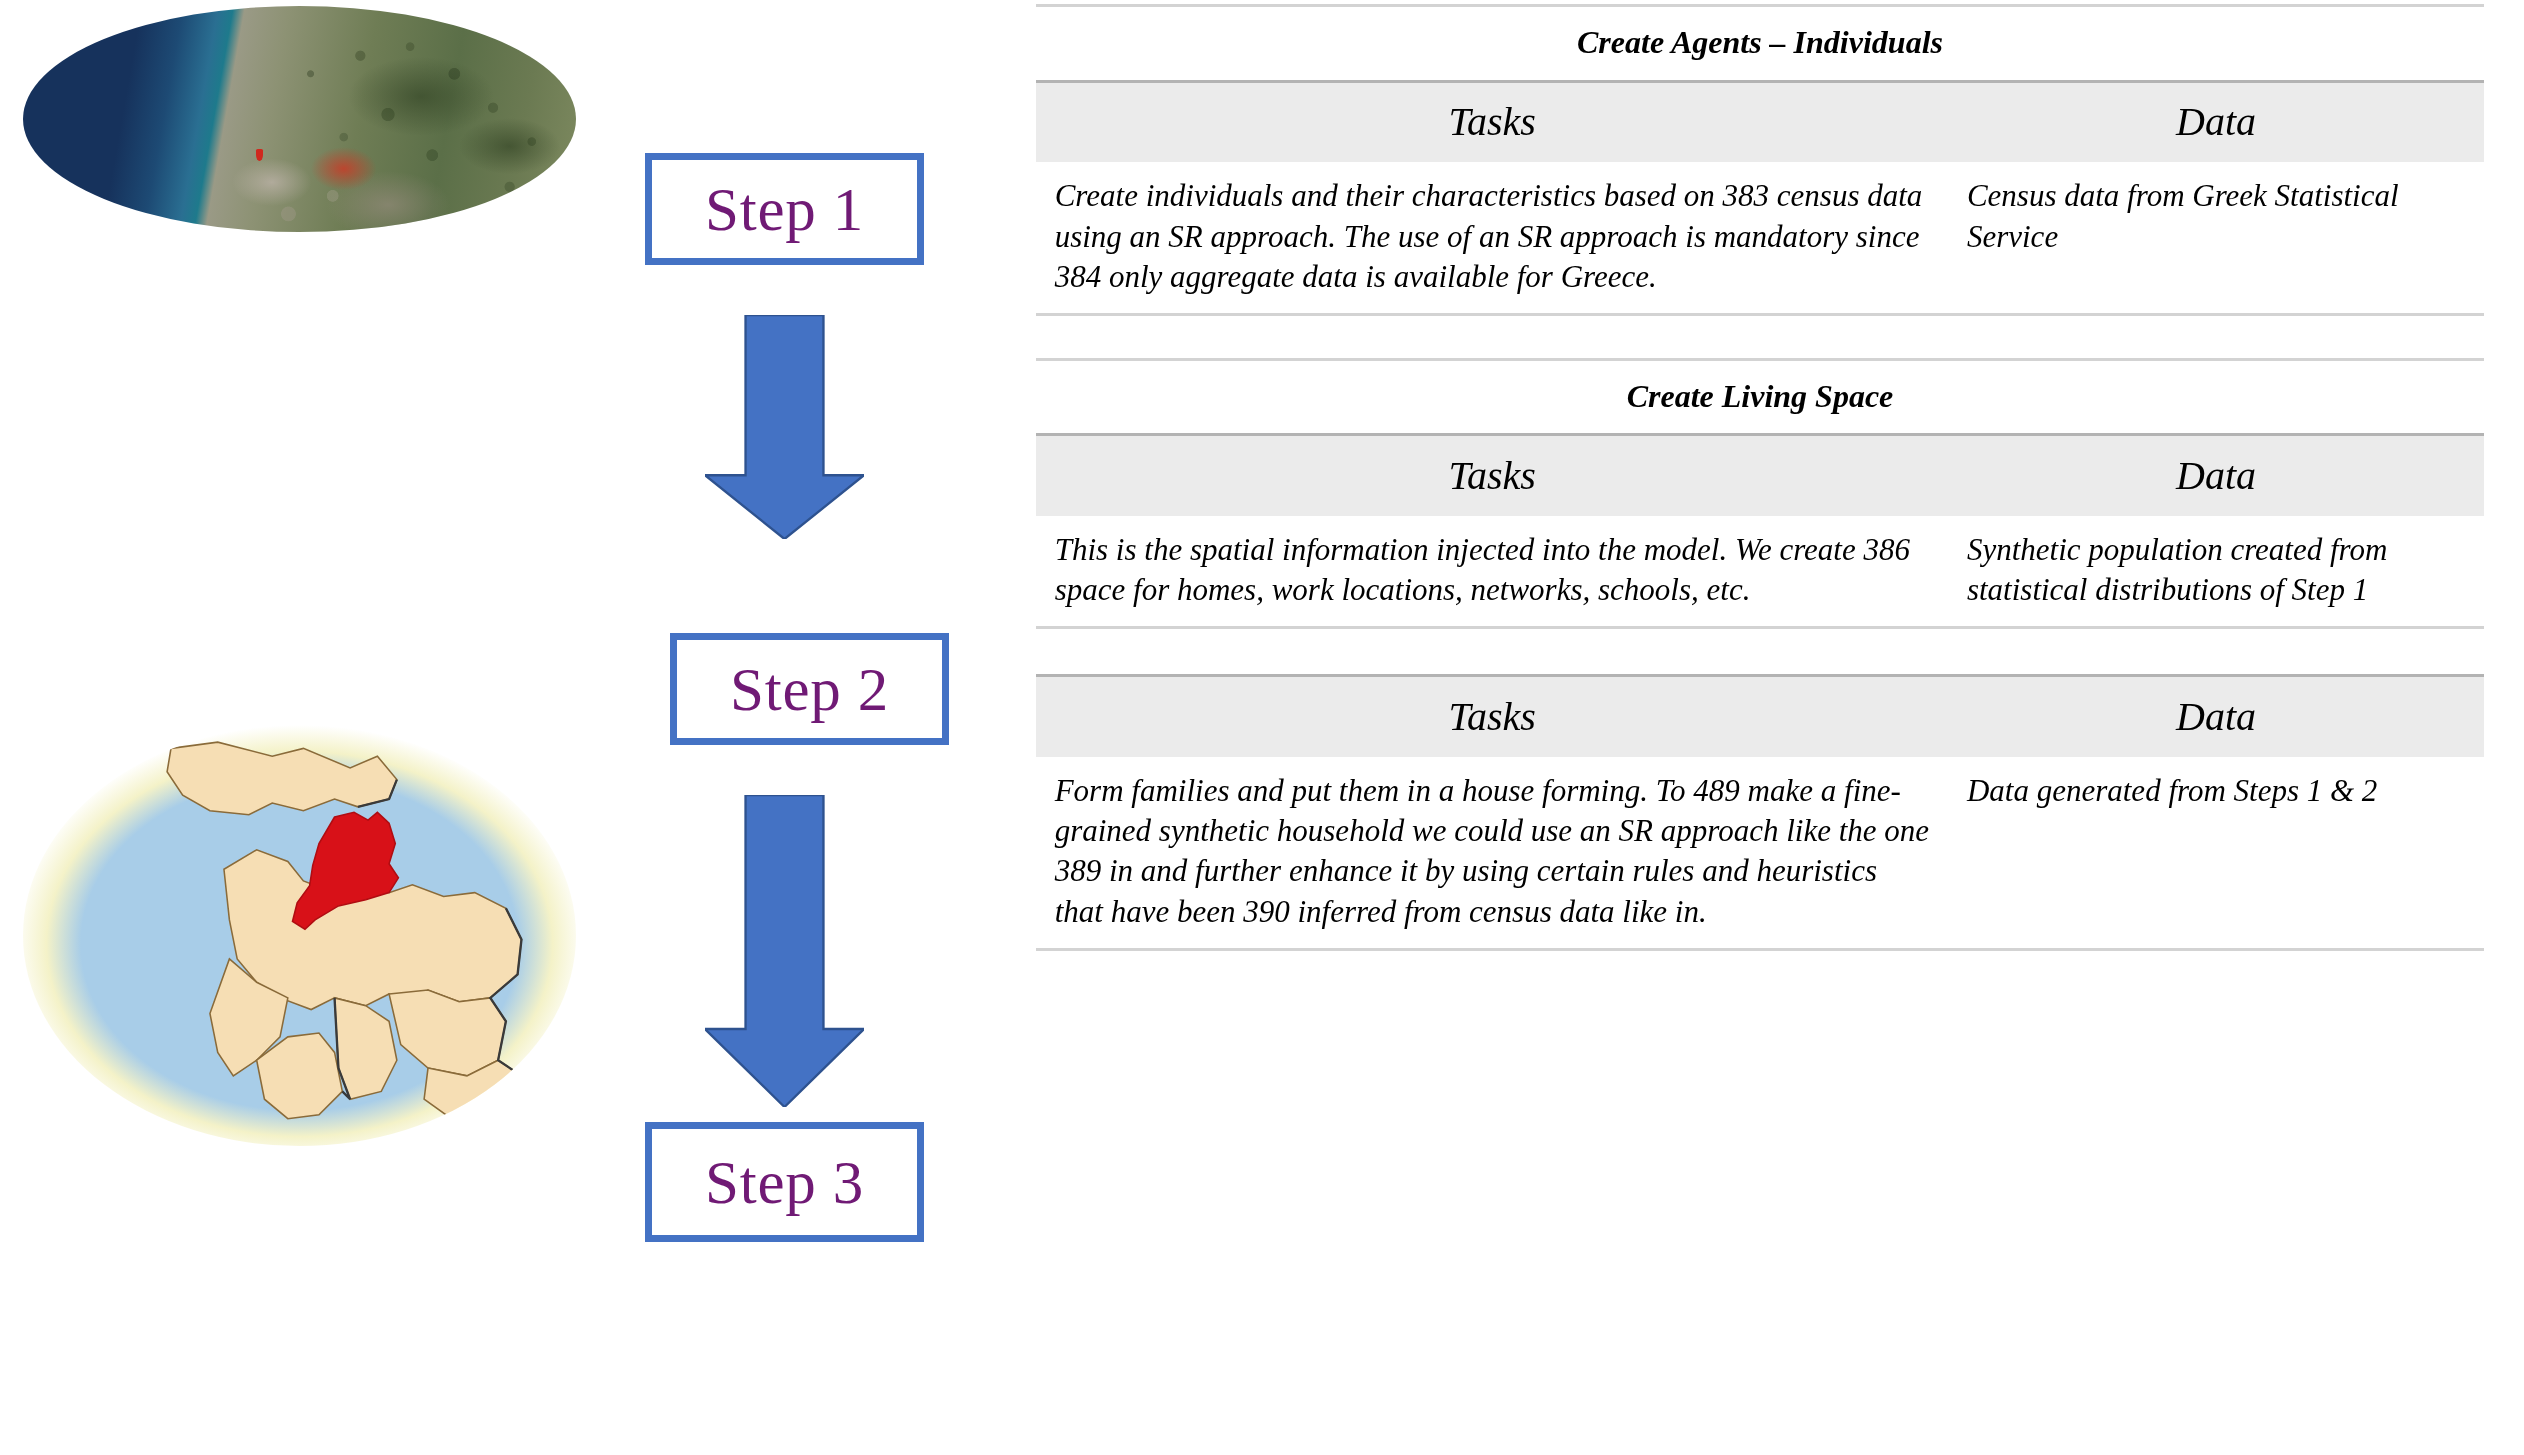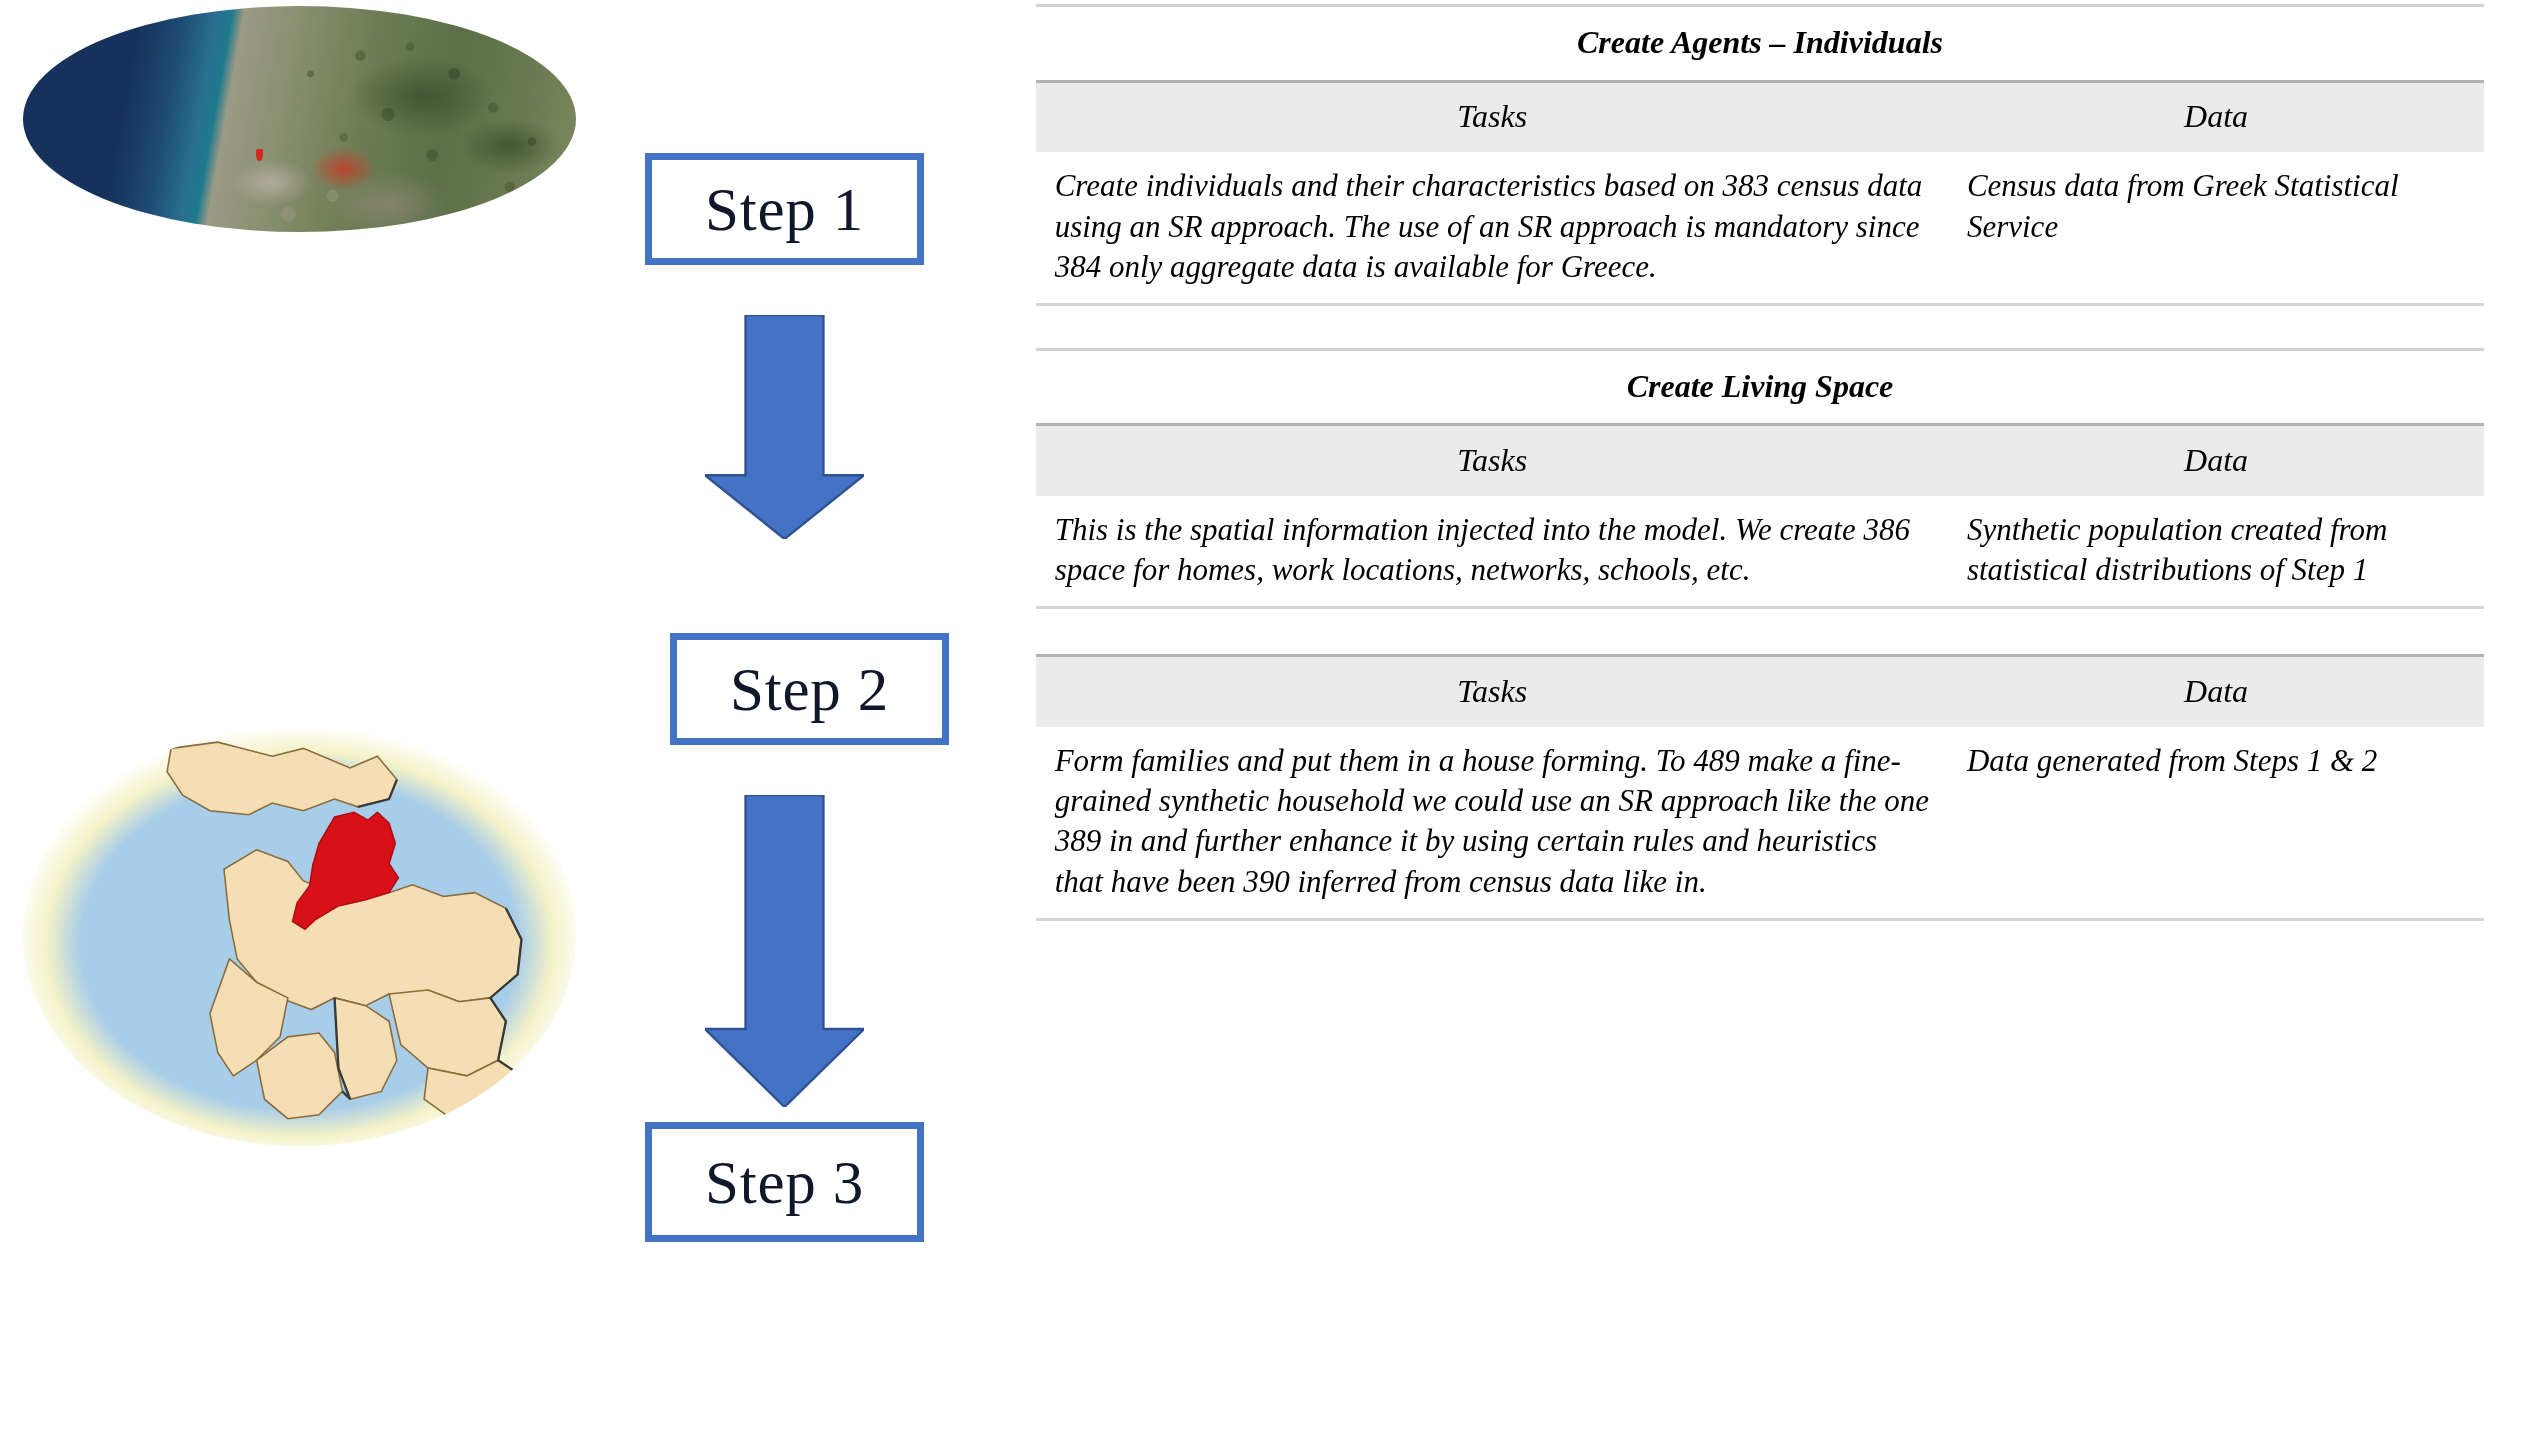--- a/index.html
+++ b/index.html
@@ -71,21 +71,21 @@
 
   
   .step-box{
     position:absolute;
     background:#ffffff;
     border:7px solid #4472c4;
     box-sizing:border-box;
     display:flex;align-items:center;justify-content:center;
     font-size:61px;line-height:1;
     letter-spacing:0.8px;
-    color:#0f172a;
+    color:#701a75;
     font-family:"Liberation Serif","DejaVu Serif",serif;
   }
   #step-1-box{left:645px;top:153px;width:279px;height:112px;}
   #step-2-box{left:670px;top:633px;width:279px;height:112px;}
   #step-3-box{left:645px;top:1122px;width:279px;height:120px;}
 
   .arrow{position:absolute;}
   .arrow svg{display:block;width:100%;height:100%;}
   #arrow-1{left:705px;top:315px;width:159px;height:224px;}
   #arrow-2{left:705px;top:795px;width:159px;height:312px;}
@@ -105,21 +105,21 @@
   .tbl-title td{
     text-align:center;
     font-weight:bold;
     font-size:32px;
     padding:17px 7.8px 18.7px 7.8px;
     border-top:3.9px solid #d3d3d3;
     background:#ffffff;
   }
   .tbl-head td{
     text-align:center;
-    font-size:32px;
+    font-size:40px;
     padding:15.6px 7.8px 17px 7.8px;
     background:#ebebeb;
     border-top:3.9px solid #b3b3b3;
   }
   .tbl-body td{
     text-align:left;
     font-size:31px;
     line-height:1.30;
     padding:14px 18.7px 15.6px 18.7px;
     vertical-align:top;

